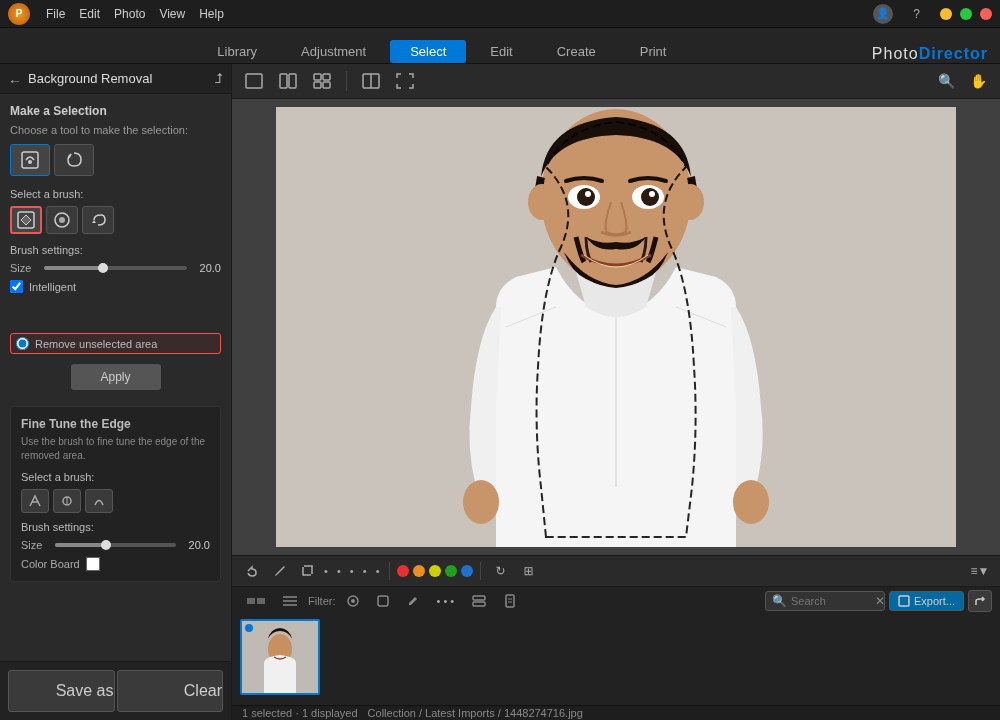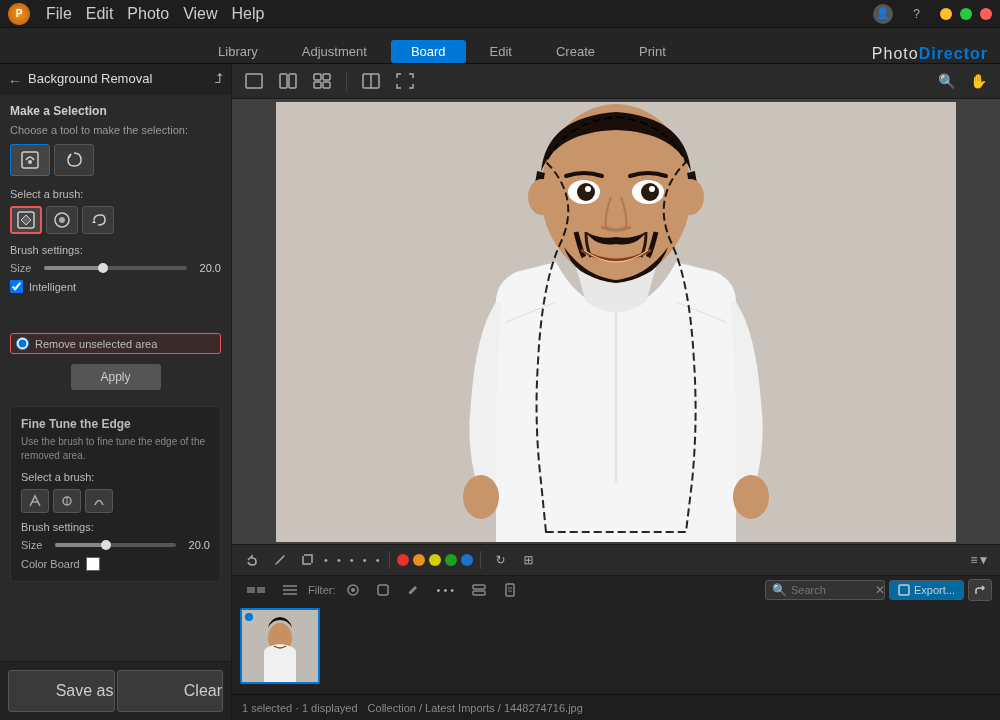--- a/index.html
+++ b/index.html
@@ -2,21 +2,21 @@
 <html><head>
   <meta charset="utf-8">
   <style>
     * { box-sizing: border-box; margin: 0; padding: 0; }
     body { font-family: 'Segoe UI', Arial, sans-serif; font-size: 12px; background: #2b2b2b; color: #ccc; width: 1000px; height: 720px; overflow: hidden; }
 
     
     .menu-bar { background: #1e1e1e; height: 28px; display: flex; align-items: center; padding: 0 8px; gap: 16px; border-bottom: 1px solid #111; }
     .menu-bar .app-logo { width: 22px; height: 22px; background: radial-gradient(circle, #e8a020, #c05010); border-radius: 50%; display: flex; align-items: center; justify-content: center; font-size: 10px; color: white; font-weight: bold; }
     .menu-bar .menu-items { display: flex; gap: 14px; }
-    .menu-bar .menu-item { color: #ccc; font-size: 16px; cursor: pointer; }
+    .menu-bar .menu-item { color: #ccc; font-size: 12px; cursor: pointer; }
     .menu-bar .spacer { flex: 1; }
     .menu-bar .win-controls { display: flex; gap: 8px; }
     .menu-bar .win-ctrl { width: 12px; height: 12px; border-radius: 50%; cursor: pointer; }
     .win-ctrl.close { background: #ff5f56; }
     .win-ctrl.min { background: #ffbd2e; }
     .win-ctrl.max { background: #27c93f; }
     .menu-bar .user-icon { width: 20px; height: 20px; background: #555; border-radius: 50%; display: flex; align-items: center; justify-content: center; color: #aaa; font-size: 11px; }
 
     
     .tab-bar { background: #252525; height: 36px; display: flex; align-items: flex-end; padding: 0 12px; border-bottom: 1px solid #111; }
@@ -111,21 +111,21 @@
     .search-box { display: flex; align-items: center; background: #333; border: 1px solid #555; border-radius: 3px; padding: 2px 6px; gap: 4px; width: 120px; }
     .search-box input { background: transparent; border: none; outline: none; color: #ccc; font-size: 11px; width: 80px; }
     .search-box .clear-x { color: #888; cursor: pointer; font-size: 12px; }
     .export-btn-bar { display: flex; align-items: center; background: #0369a1; border: 1px solid #555; border-radius: 3px; padding: 3px 8px; cursor: pointer; color: #ccc; font-size: 11px; gap: 4px; }
     .share-btn { width: 24px; height: 22px; background: #3a3a3a; border: 1px solid #555; border-radius: 3px; display: flex; align-items: center; justify-content: center; cursor: pointer; color: #ccc; font-size: 12px; }
 
     .thumbnails { display: flex; padding: 4px 8px; gap: 4px; height: 90px; overflow-x: auto; }
     .thumb-item { width: 80px; height: 76px; background: #333; border: 2px solid #0078d7; border-radius: 2px; overflow: hidden; cursor: pointer; position: relative; flex-shrink: 0; display: flex; align-items: center; justify-content: center; }
 
     
-    .status-bar { background: #1e1e1e; height: 26px; display: flex; align-items: center; padding: 0 10px; gap: 10px; border-top: 1px solid #111; }
+    .status-bar { background: #1e1e1e; height: 15px; display: flex; align-items: center; padding: 0 10px; gap: 10px; border-top: 1px solid #111; }
     .status-text { color: #888; font-size: 11px; }
     .status-path { color: #888; font-size: 11px; }
     @keyframes dash-move {
       to { stroke-dashoffset: -20; }
     }
   </style>
 </head>
 <body>
 
 <div class="menu-bar">
@@ -144,21 +144,21 @@
     <div class="win-ctrl min"></div>
     <div class="win-ctrl max"></div>
     <div class="win-ctrl close"></div>
   </div>
 </div>
 
 <div class="tab-bar">
   <div class="tabs">
     <div class="tab">Library</div>
     <div class="tab">Adjustment</div>
-    <div class="tab active">Board</div>
+    <div class="tab active">Select</div>
     <div class="tab">Edit</div>
     <div class="tab">Create</div>
     <div class="tab">Print</div>
   </div>
   <div class="brand">Photo<span>Director</span></div>
 </div>
 
 <div class="main-layout">
 
   <div class="left-panel">

